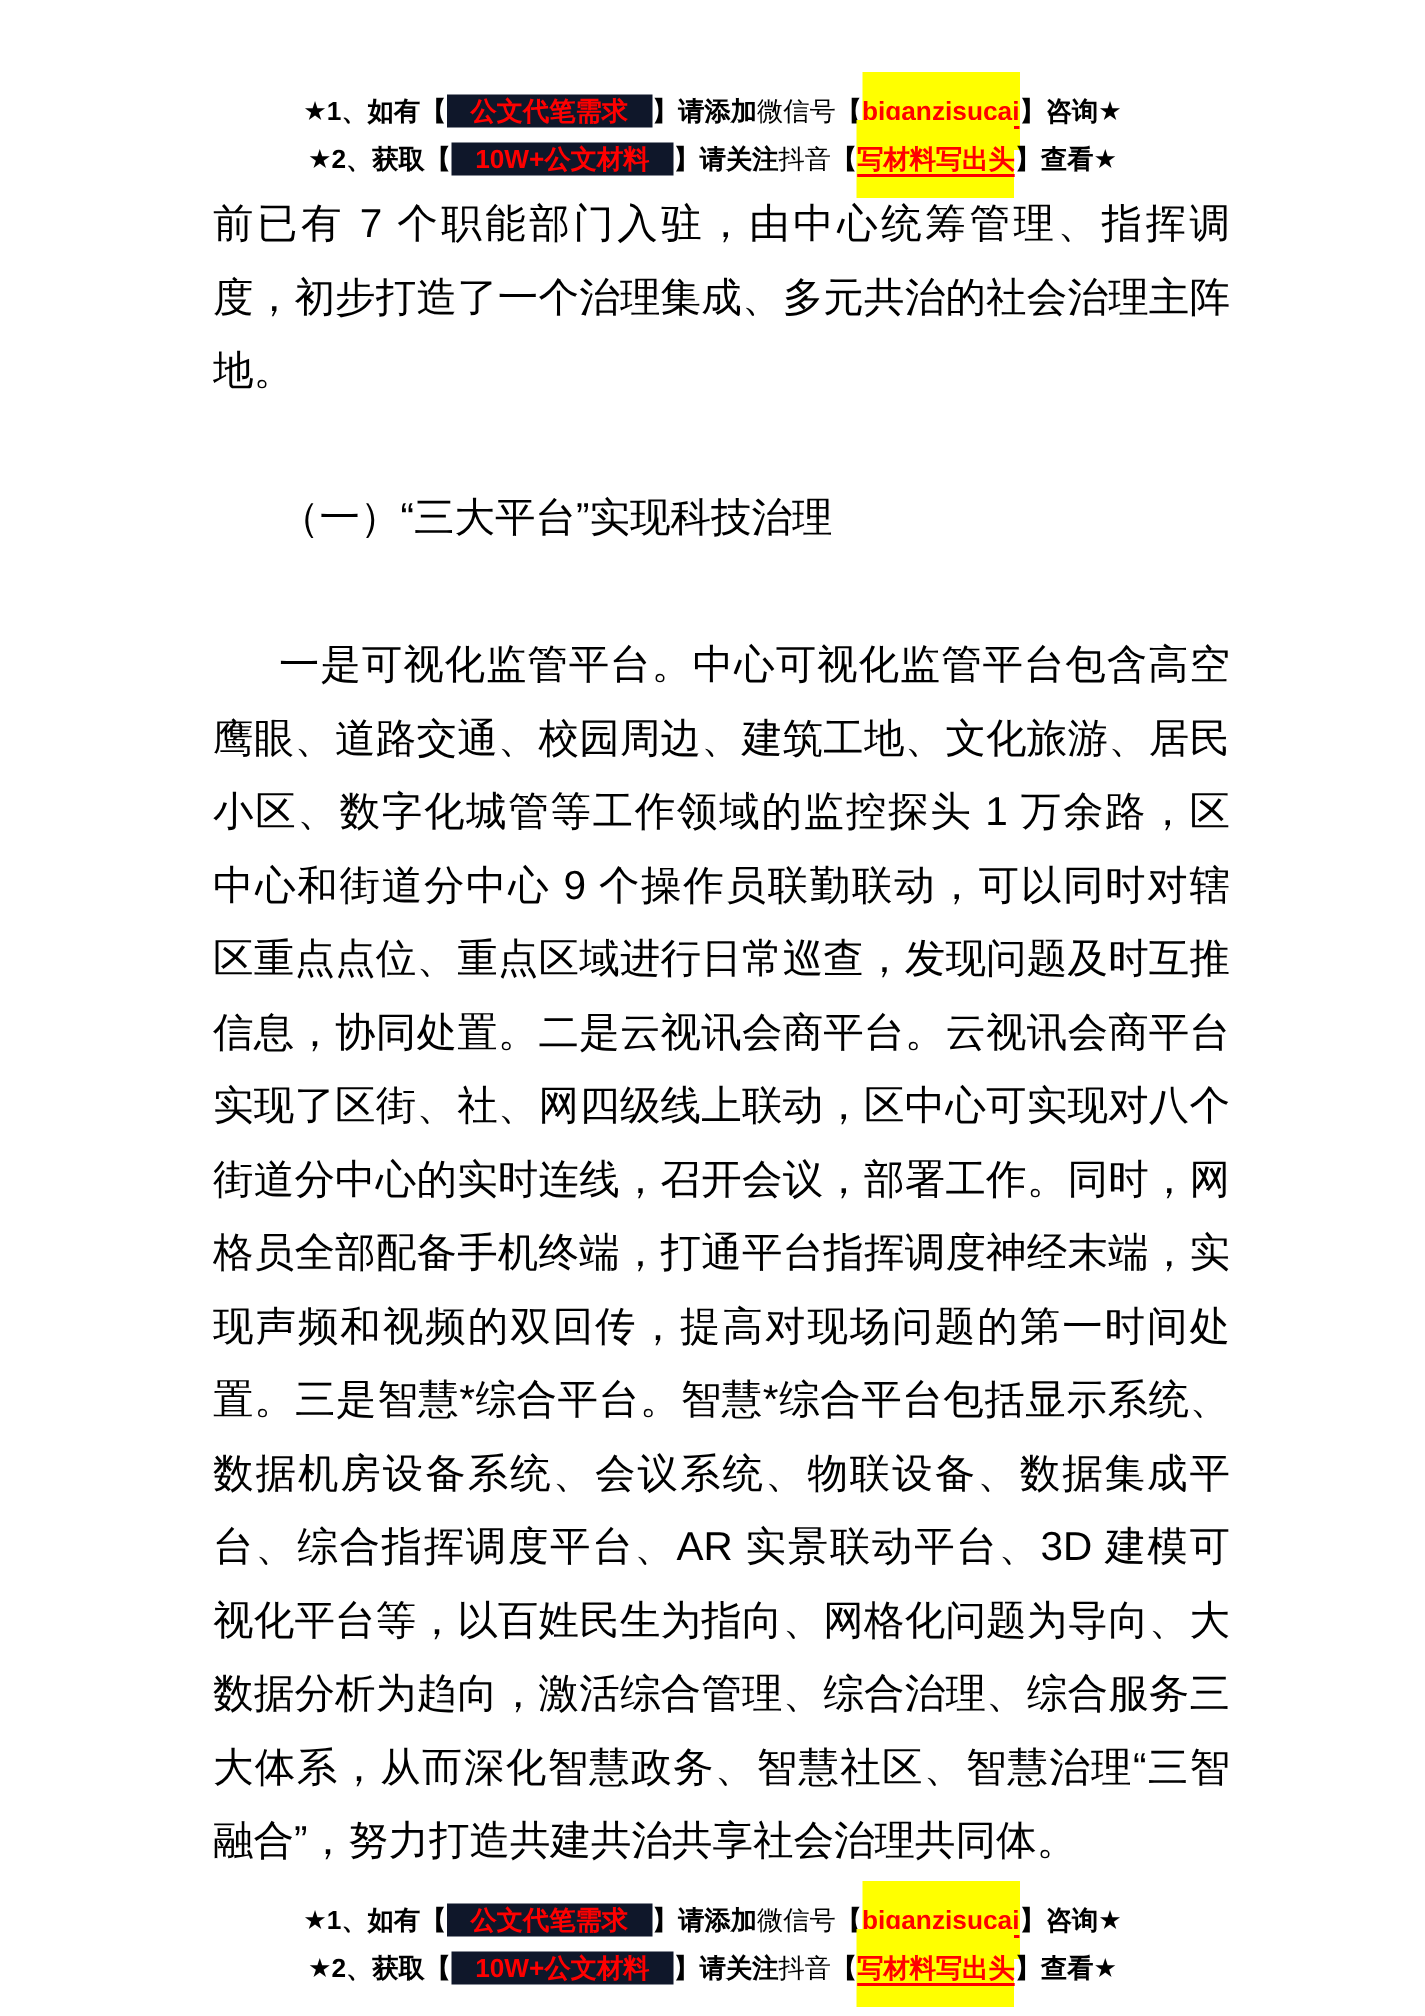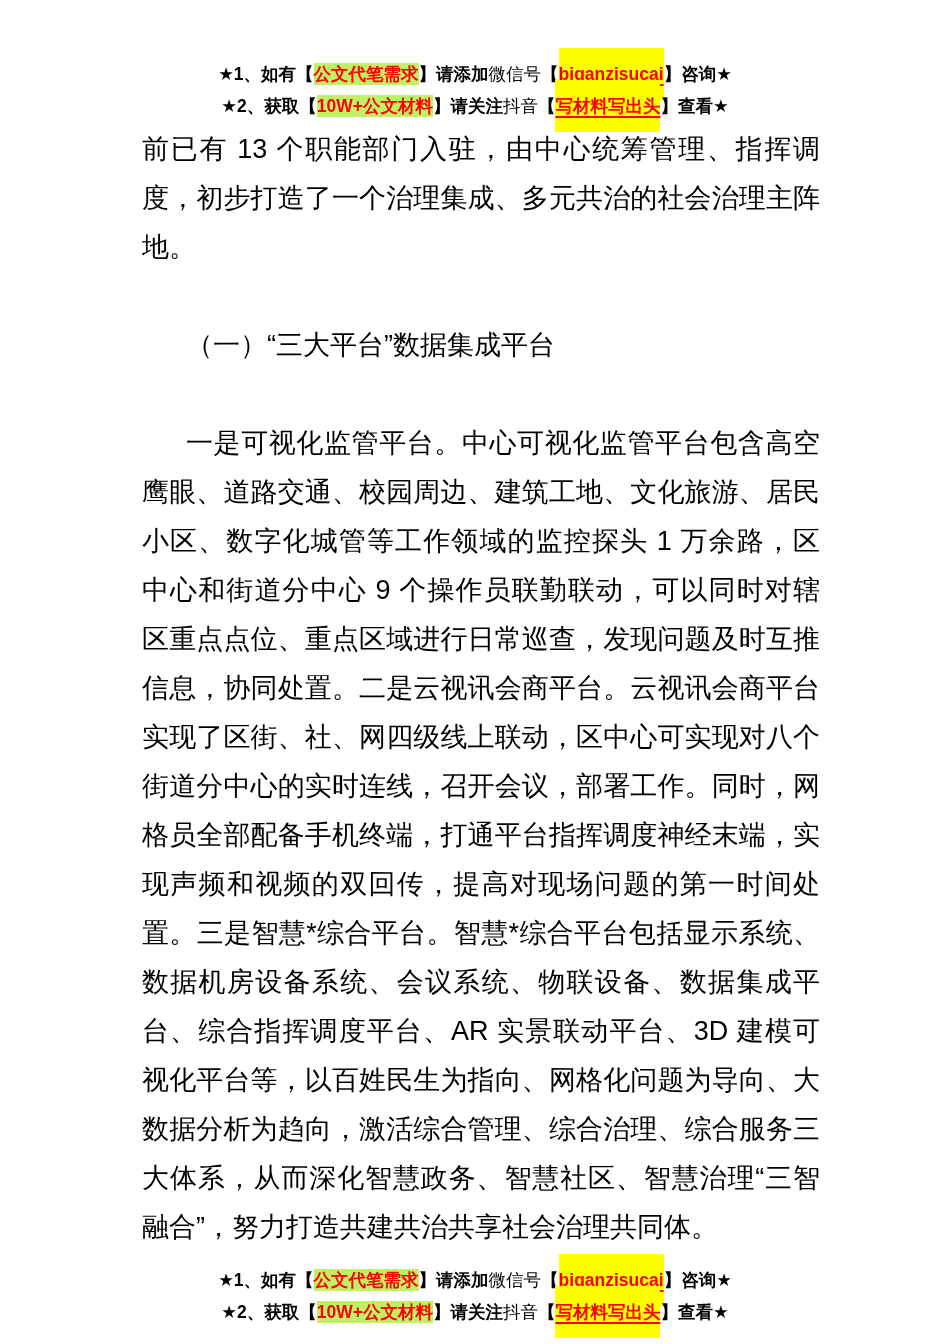--- a/index.html
+++ b/index.html
@@ -21,23 +21,23 @@
     font-size: 17.5px;
     font-weight: 700;
     line-height: 32px;
     color: #000000;
     white-space: nowrap;
   }
   .promo-top { padding-top: 58px; }
   .promo-bottom { margin-top: 12px; }
 
   .hl {
-    background: #bef264;
+    background: #0f172a;
     color: #ff0000;
-    padding: 1px 0;
+    padding: 1px 16px;
   }
   .hl-u {
     background: #ffff00;
     color: #ff0000;
     padding: 16px 0;
     text-decoration: underline;
     text-decoration-color: #ff0000;
     text-decoration-thickness: 2px;
     text-underline-offset: 4px;
   }
@@ -65,22 +65,22 @@
 <body>
 
 <div class="page">
 
   <div class="promo promo-top">
     <div><span>★1、如有【</span><span class="hl">公文代笔需求</span><span>】请</span><span class="u">添加</span><span class="w-normal">微信号</span><span>【</span><span class="hl-u">biganzisucai</span><span>】咨询★</span></div>
     <div><span>★2、获取【</span><span class="hl">10W+公文材料</span><span>】请</span><span class="u">关注</span><span class="w-normal">抖音</span><span>【</span><span class="hl-u">写材料写出头</span><span>】查看★</span></div>
   </div>
 
   <div class="content">
-    <p class="para-intro">前已有 13 个职能部门入驻，由中心统筹管理、指挥调度，初步打造了一个治理集成、多元共治的社会治理主阵地。</p>
-    <p class="doc-heading">（一）“三大平台”数据集成平台</p>
+    <p class="para-intro">前已有 7 个职能部门入驻，由中心统筹管理、指挥调度，初步打造了一个治理集成、多元共治的社会治理主阵地。</p>
+    <p class="doc-heading">（一）“三大平台”实现科技治理</p>
     <p class="para-main">一是可视化监管平台。中心可视化监管平台包含高空鹰眼、道路交通、校园周边、建筑工地、文化旅游、居民小区、数字化城管等工作领域的监控探头 1 万余路，区中心和街道分中心 9 个操作员联勤联动，可以同时对辖区重点点位、重点区域进行日常巡查，发现问题及时互推信息，协同处置。二是云视讯会商平台。云视讯会商平台实现了区街、社、网四级线上联动，区中心可实现对八个街道分中心的实时连线，召开会议，部署工作。同时，网格员全部配备手机终端，打通平台指挥调度神经末端，实现声频和视频的双回传，提高对现场问题的第一时间处置。三是智慧*综合平台。智慧*综合平台包括显示系统、数据机房设备系统、会议系统、物联设备、数据集成平台、综合指挥调度平台、AR 实景联动平台、3D 建模可视化平台等，以百姓民生为指向、网格化问题为导向、大数据分析为趋向，激活综合管理、综合治理、综合服务三大体系，从而深化智慧政务、智慧社区、智慧治理“三智融合”，努力打造共建共治共享社会治理共同体。</p>
   </div>
 
   <div class="promo promo-bottom">
     <div><span>★1、如有【</span><span class="hl">公文代笔需求</span><span>】请</span><span class="u">添加</span><span class="w-normal">微信号</span><span>【</span><span class="hl-u">biganzisucai</span><span>】咨询★</span></div>
     <div><span>★2、获取【</span><span class="hl">10W+公文材料</span><span>】请</span><span class="u">关注</span><span class="w-normal">抖音</span><span>【</span><span class="hl-u">写材料写出头</span><span>】查看★</span></div>
   </div>
 
 </div>
 

